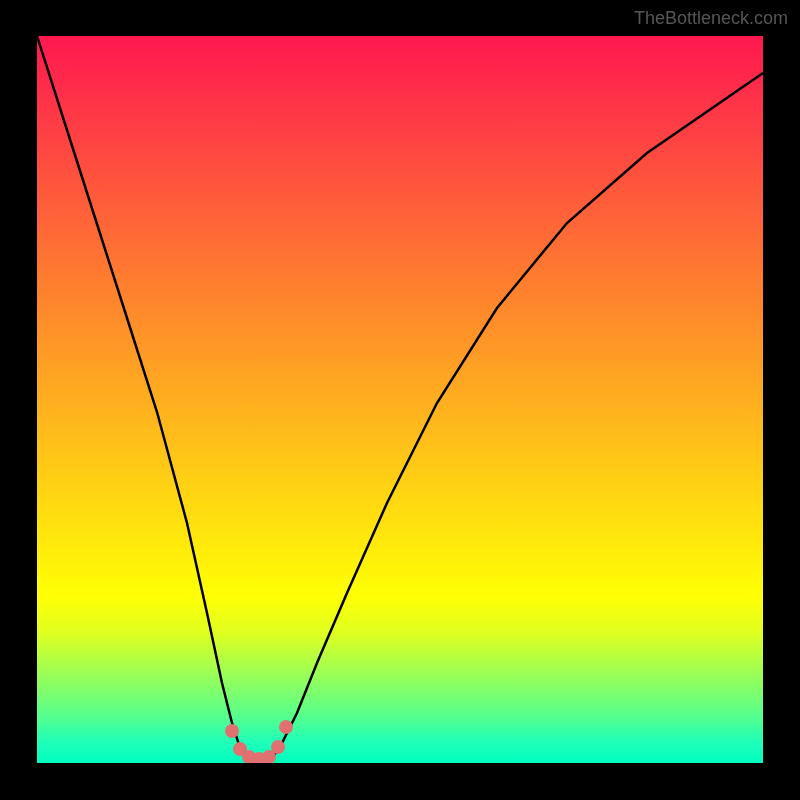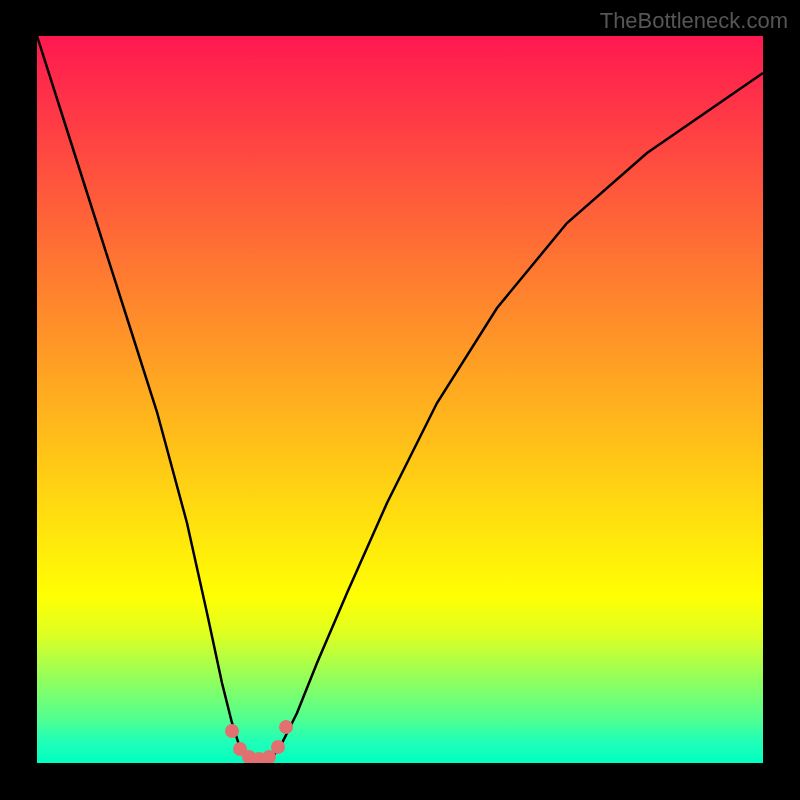--- a/index.html
+++ b/index.html
@@ -34,21 +34,21 @@
       #50ff91 94%,
       #20ffb7 97%,
       #00ffc0 100%
     );
   }
   .watermark {
     position: absolute;
     top: 8px;
     right: 12px;
     font-family: Arial, sans-serif;
-    font-size: 22px;
+    font-size: 18px;
     color: #565656;
     font-weight: 500;
     z-index: 10;
   }
   svg.curve {
     position: absolute;
     left: 0;
     top: 0;
     width: 726px;
     height: 727px;

